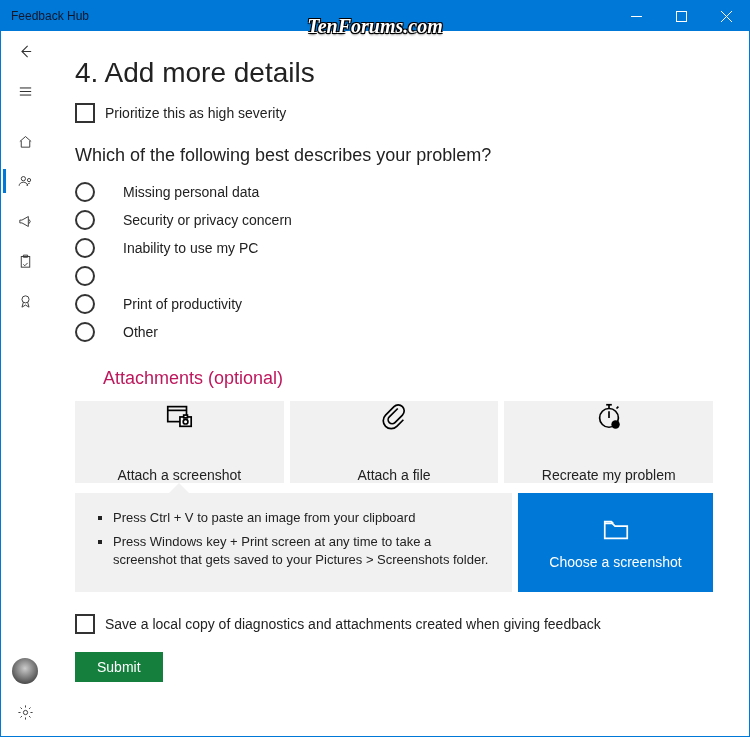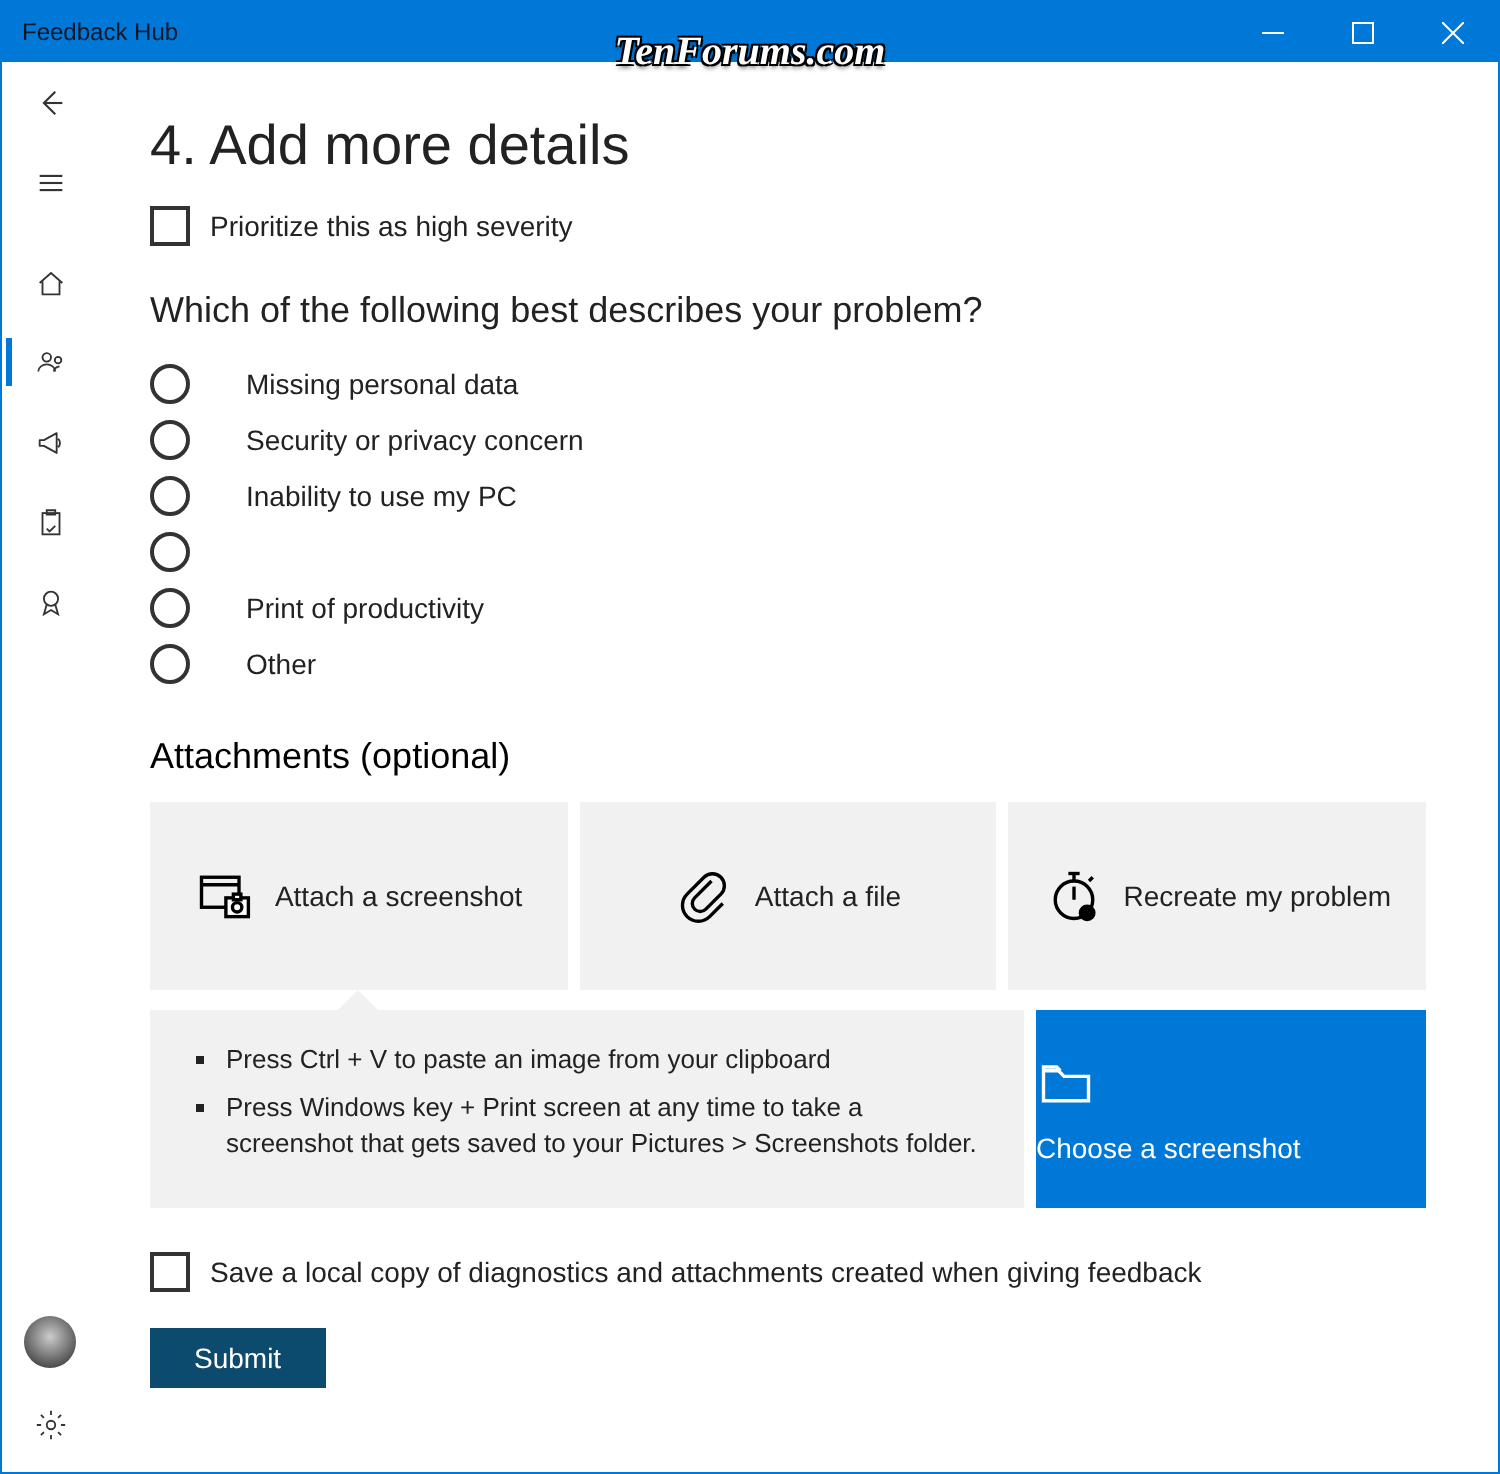--- a/index.html
+++ b/index.html
@@ -124,34 +124,36 @@
     color: #222;
     padding: 4px 0;
   }
   .radio-row .circle {
     width: 20px; height: 20px; border: 2px solid #333; border-radius: 50%; background:#fff;
   }
 
   .attach-heading {
     font-size: 18px;
     font-weight: 400;
-    color: #000000;
+    color: #be185d;
     margin-bottom: 12px;
+    margin-left: 28px;
   }
   .attach-cards {
     display: flex;
     gap: 6px;
   }
   .attach-card {
     flex: 1;
     background: #f1f1f1;
-    height: 94px;
-    display: flex;
-    align-items: center;
-    justify-content: center;
+    height: 82px;
+    display: flex;
+    flex-direction: column;
+    align-items: center;
+    justify-content: space-between;
     font-size: 14px;
     color: #222;
     gap: 10px;
     position: relative;
   }
   .attach-card svg { width: 30px; height: 30px; }
   .attach-card.selected::after {
     content:"";
     position:absolute;
     bottom:-10px;
@@ -175,41 +177,41 @@
     color: #222;
   }
   .tips-box ul { list-style: square; padding-left: 20px; }
   .tips-box li { margin-bottom: 6px; line-height: 1.4; }
   .choose-btn {
     width: 195px;
     background: #0078d7;
     color: #fff;
     display: flex;
     flex-direction: column;
-    align-items: flex-start;
+    align-items: center;
     justify-content: center;
     font-size: 14px;
     gap: 10px;
   }
   .choose-btn svg { width: 30px; height: 30px; }
 
   .save-row {
     display: flex;
     align-items: center;
     gap: 10px;
     font-size: 14px;
     color: #222;
     margin-top: 22px;
     margin-bottom: 18px;
   }
   .save-row .box {
     width: 20px; height: 20px; border: 2px solid #333; background:#fff;
   }
   .submit-btn {
-    background: #0c4a6e;
+    background: #15803d;
     color: #fff;
     border: none;
     padding: 7px 22px;
     font-size: 14px;
   }
 </style>
 </head>
 <body>
 
 <div class="titlebar">

